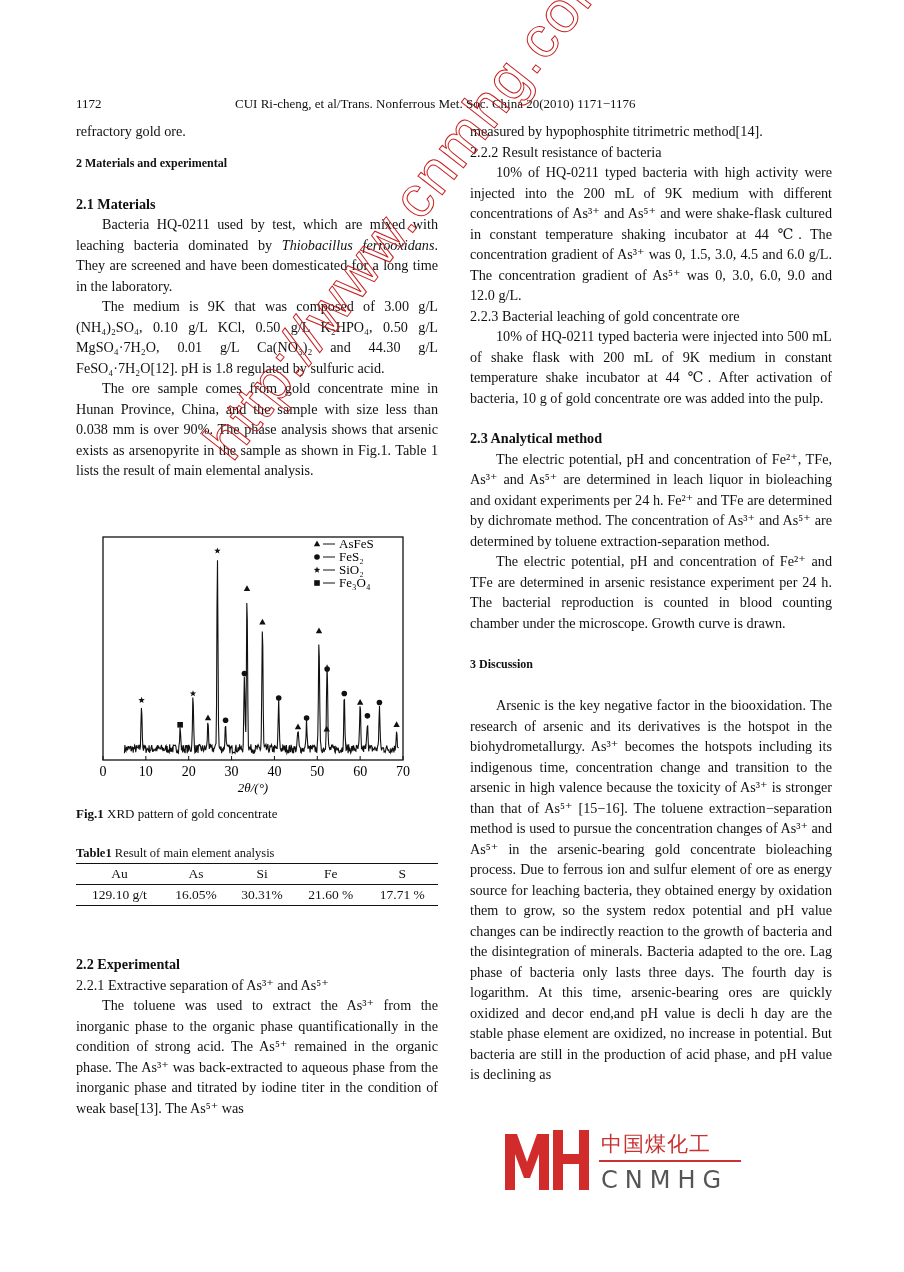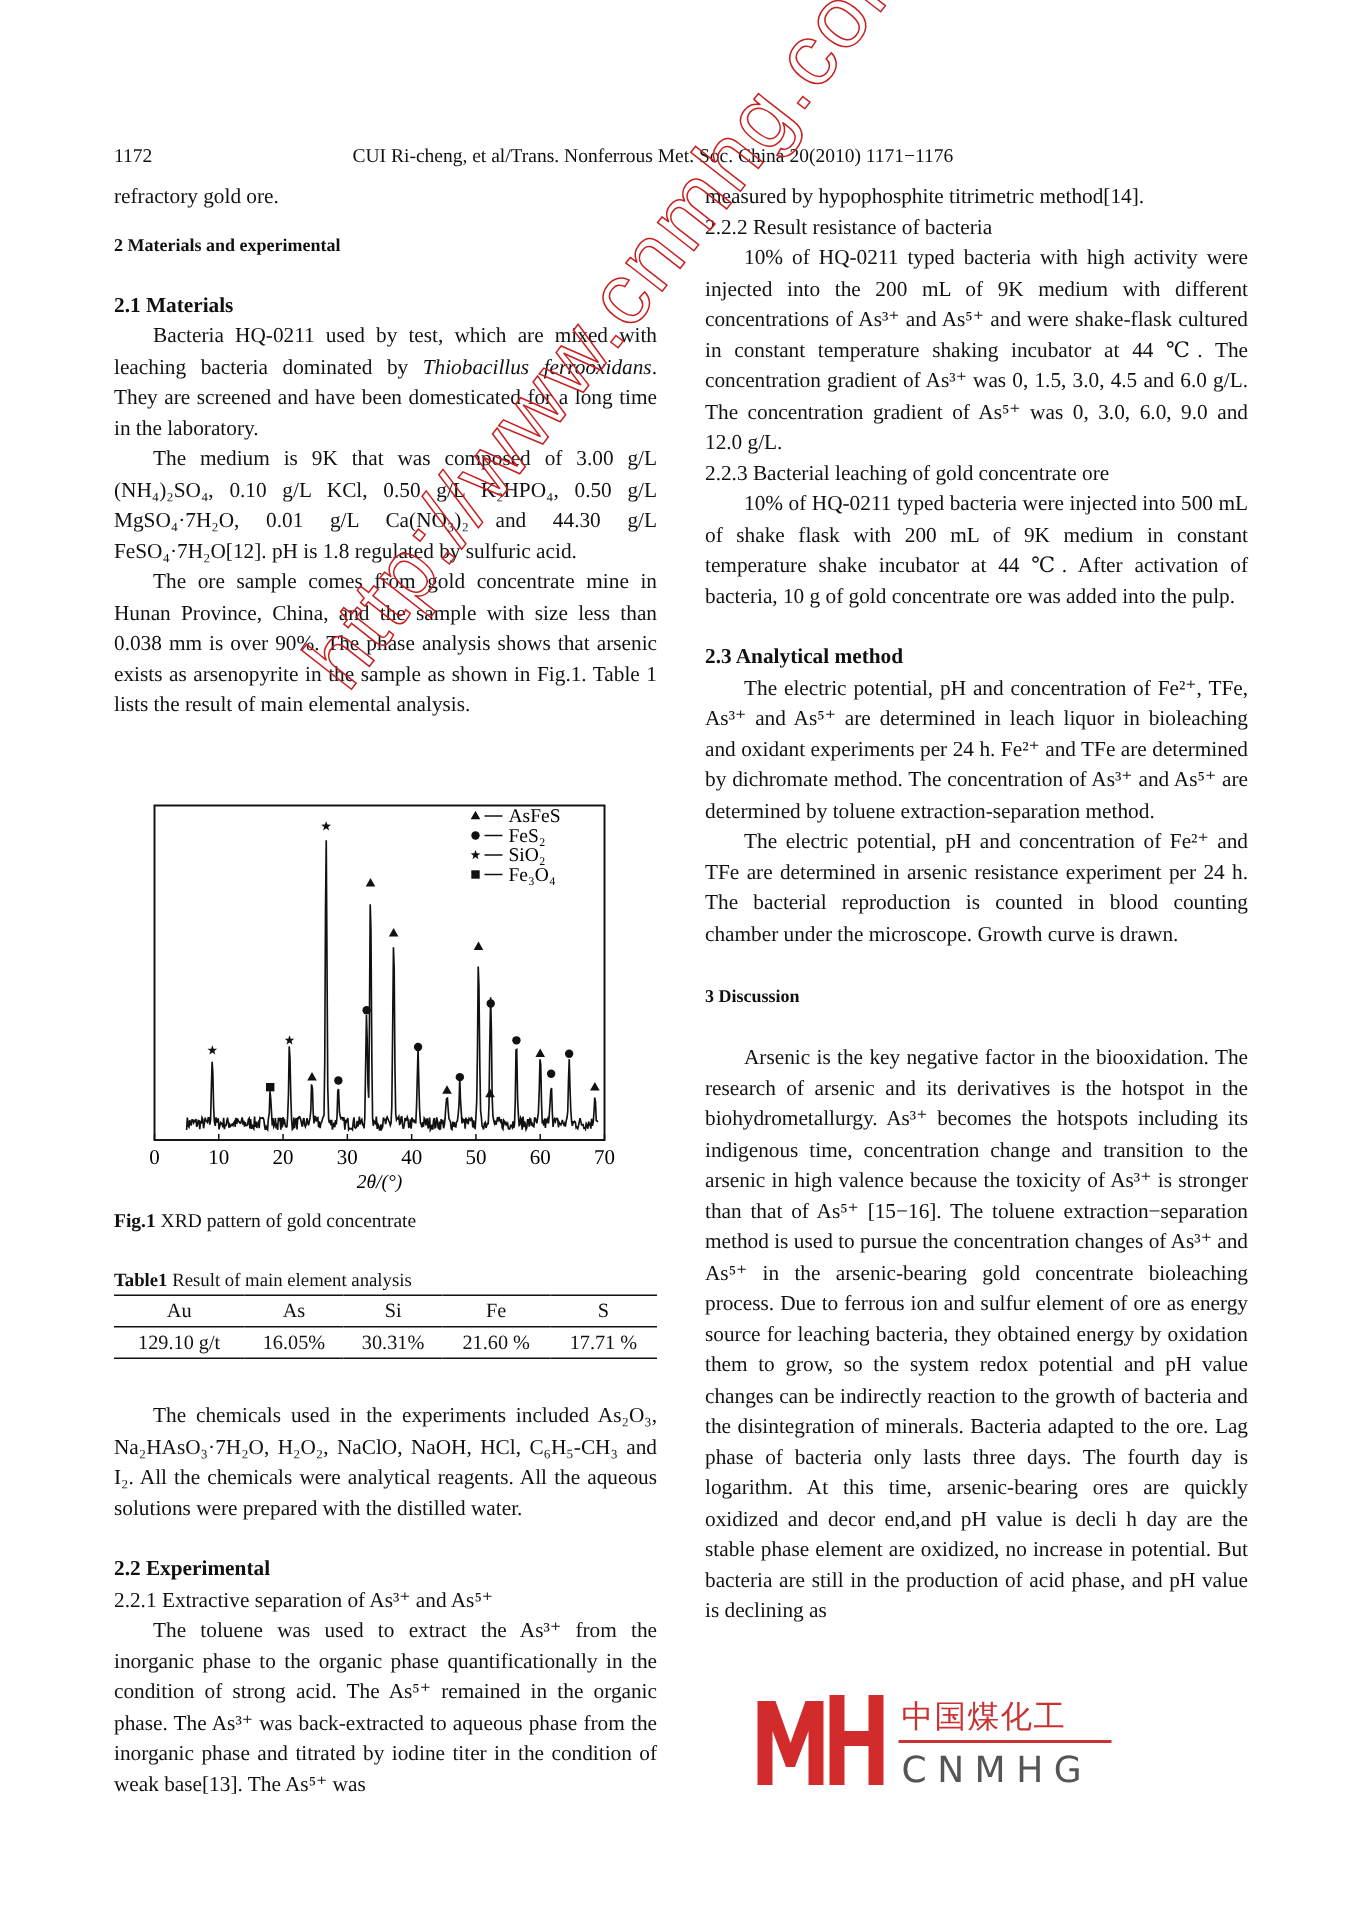--- a/index.html
+++ b/index.html
@@ -143,21 +143,20 @@
       <td>16.05%</td>
       <td>30.31%</td>
       <td>21.60 %</td>
       <td>17.71 %</td>
     </tr>
       </tbody>
   </table>
 </div>
 
 <div class="col" style="left:76px; top:934px;">
-  <p>The chemicals used in the experiments included As₂O₃, Na₂HAsO₃·7H₂O, H₂O₂, NaClO, NaOH, HCl, C₆H₅-CH₃ and I₂. All the chemicals were analytical reagents. All the aqueous solutions were prepared with the distilled water.</p>
   <div class="gap"></div>
   <div class="h2">2.2 Experimental</div>
   <div class="h3">2.2.1 Extractive separation of As³⁺ and As⁵⁺</div>
   <p>The toluene was used to extract the As³⁺ from the inorganic phase to the organic phase quantificationally in the condition of strong acid. The As⁵⁺ remained in the organic phase. The As³⁺ was back-extracted to aqueous phase from the inorganic phase and titrated by iodine titer in the condition of weak base[13]. The As⁵⁺ was</p>
 </div>
 
 <div class="col" style="left:470px; top:121px;">
   <p class="noind">measured by hypophosphite titrimetric method[14].</p>
   <div class="h3">2.2.2 Result resistance of bacteria</div>
   <p>10% of HQ-0211 typed bacteria with high activity were injected into the 200 mL of 9K medium with different concentrations of As³⁺ and As⁵⁺ and were shake-flask cultured in constant temperature shaking incubator at 44 ℃. The concentration gradient of As³⁺ was 0, 1.5, 3.0, 4.5 and 6.0 g/L. The concentration gradient of As⁵⁺ was 0, 3.0, 6.0, 9.0 and 12.0 g/L.</p>

